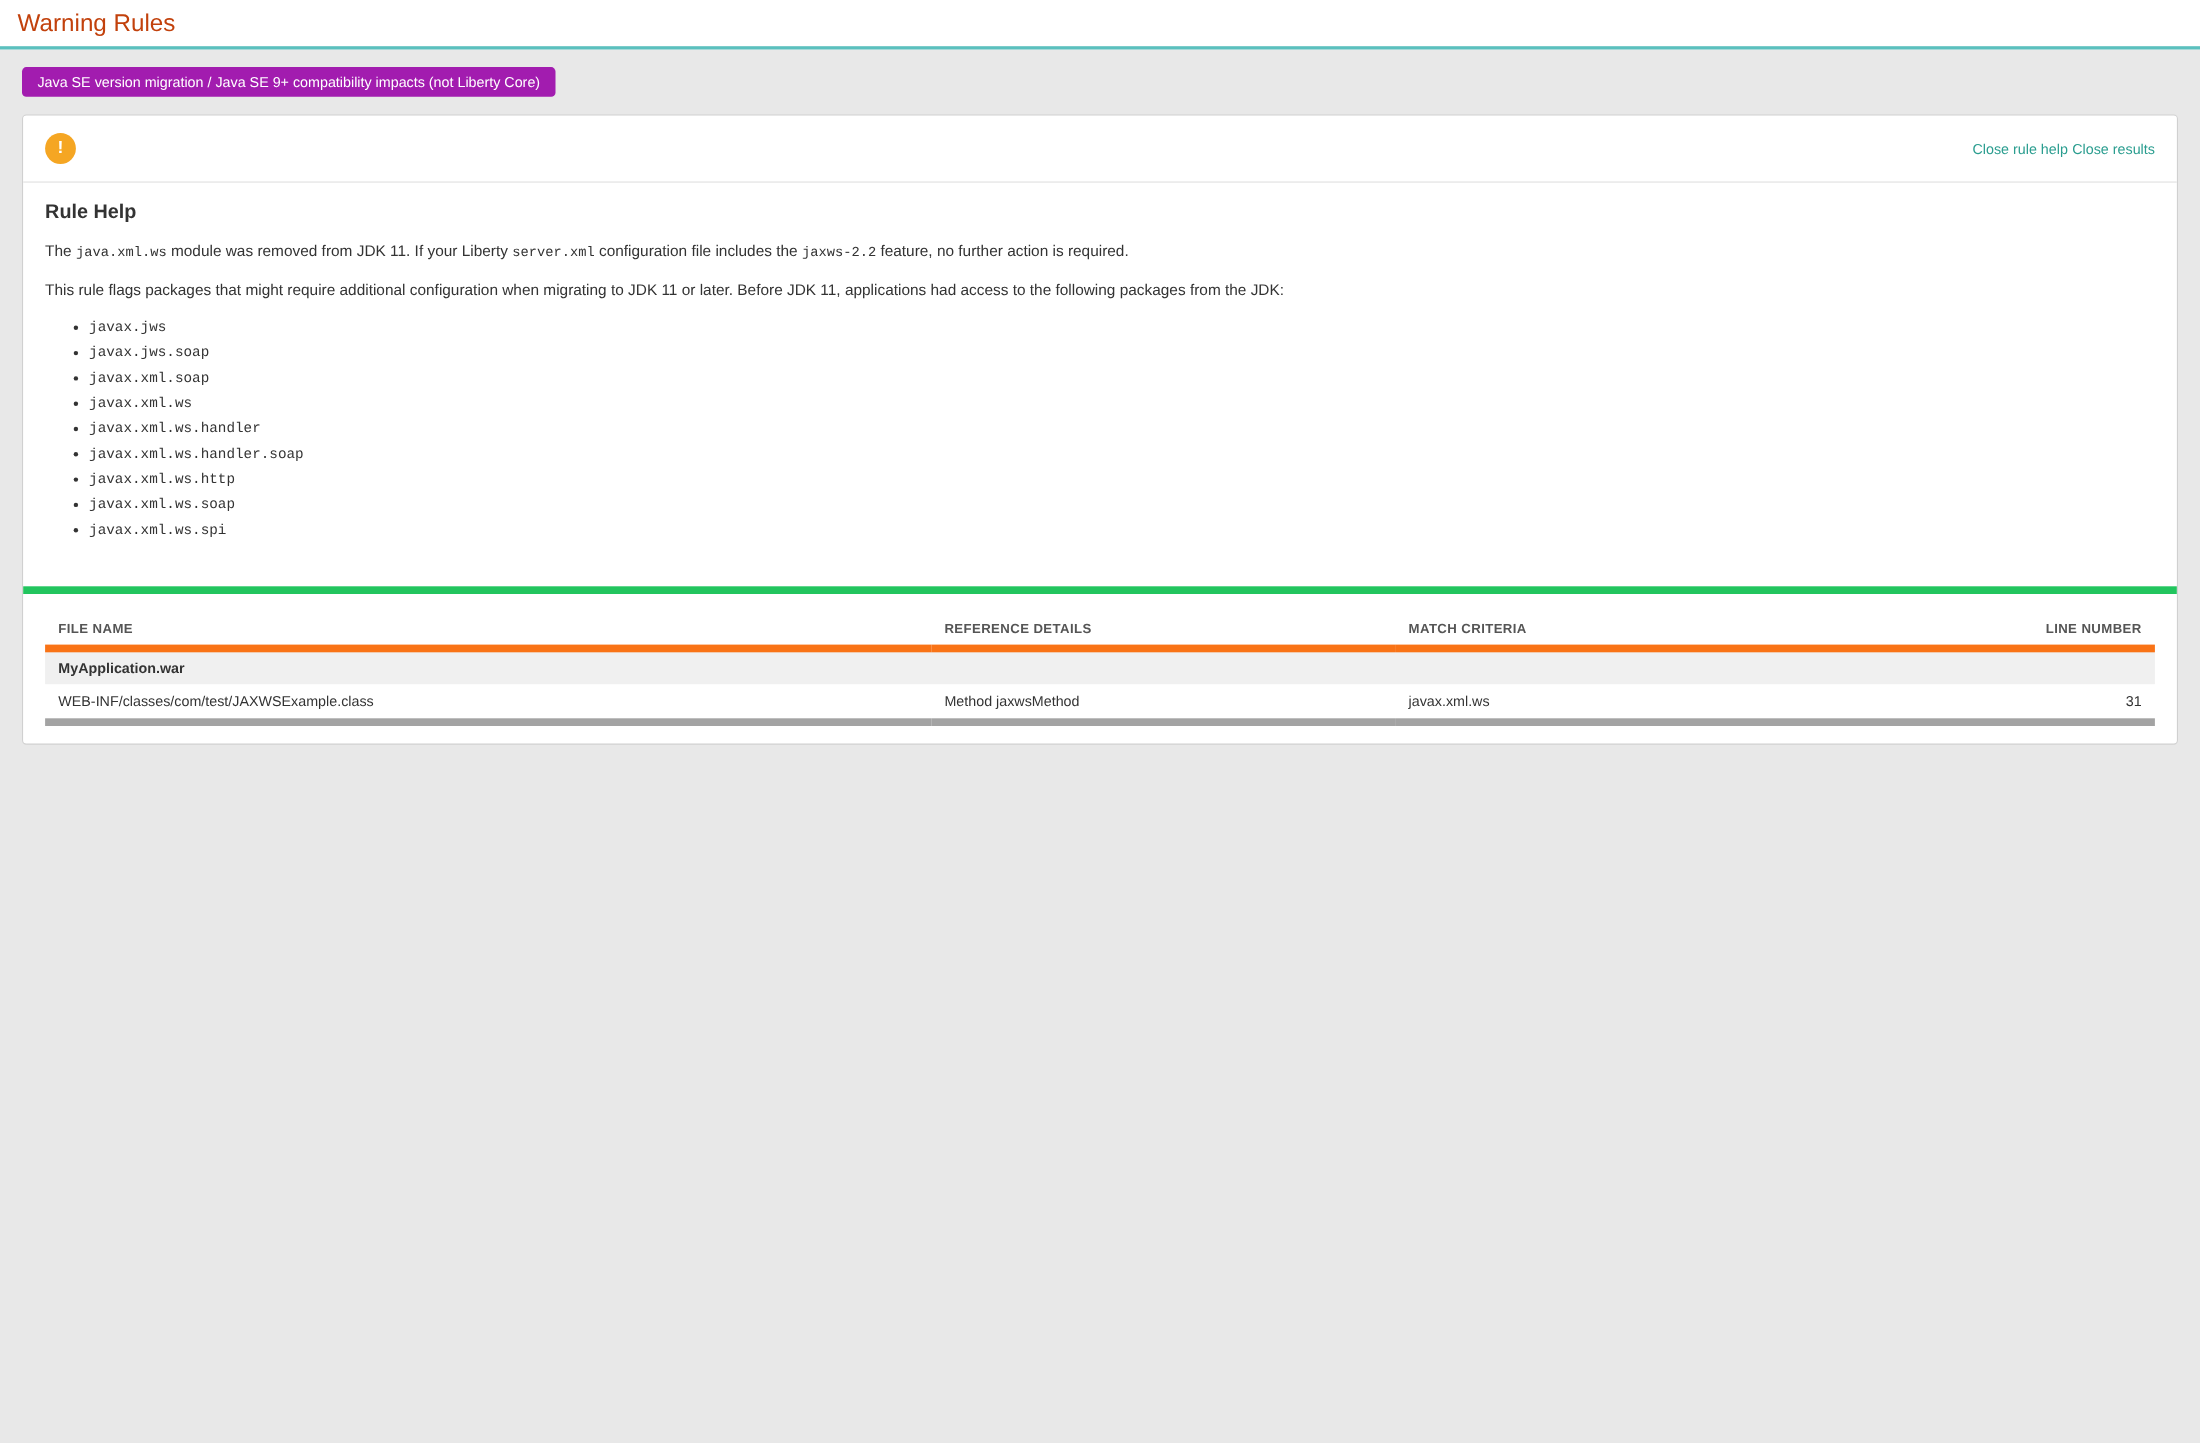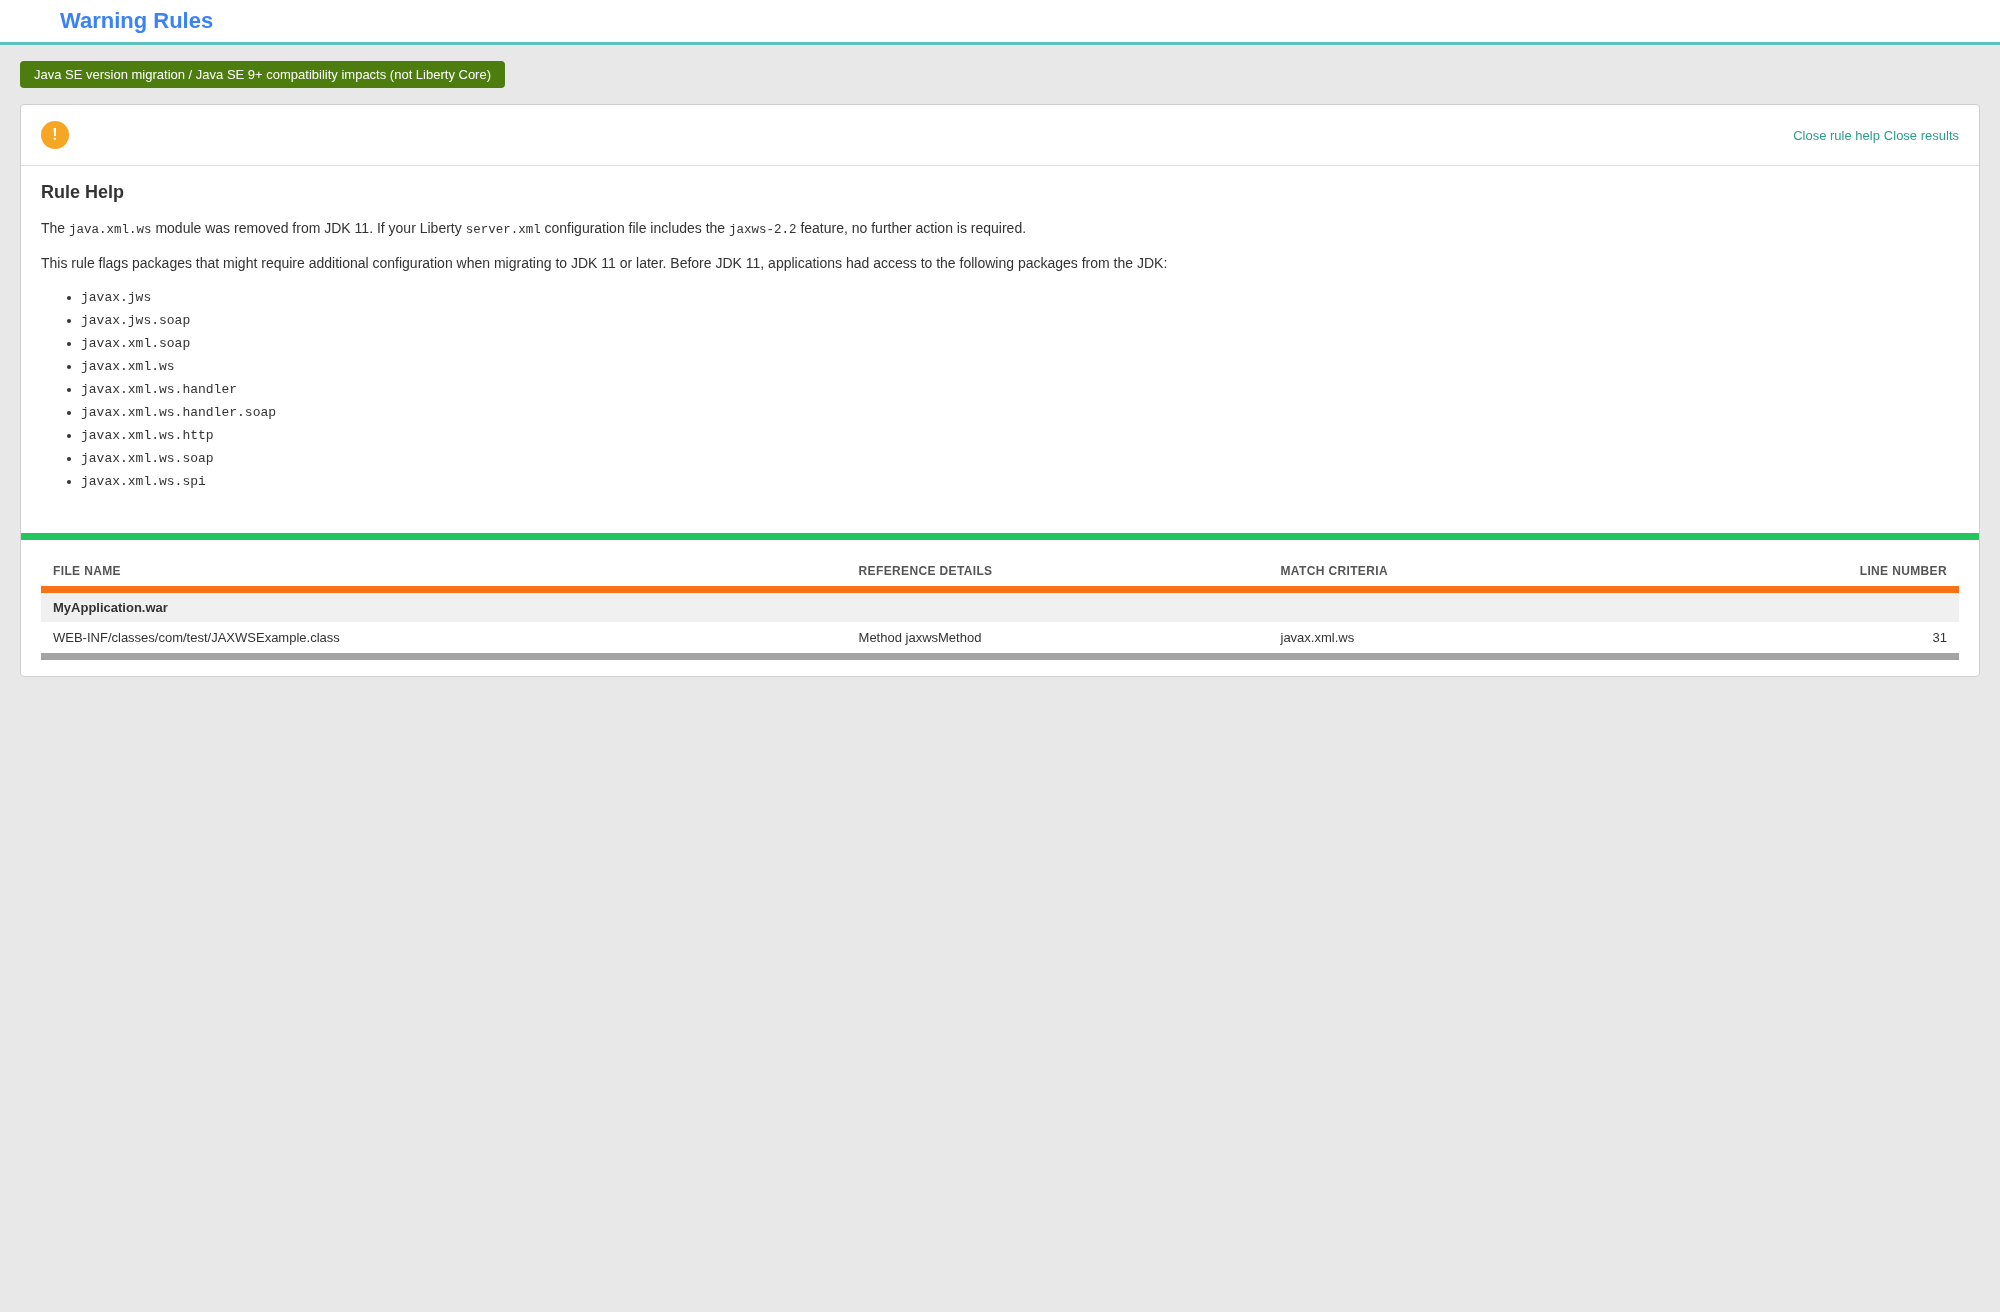--- a/index.html
+++ b/index.html
@@ -13,31 +13,30 @@
       background: #e8e8e8;
       min-height: 100vh;
       padding: 0;
     }
     .header-bar {
       background: #fff;
       border-bottom: 3px solid #5bc0be;
       padding: 8px 16px;
     }
     .header-title {
-      color: #3b82f6;
+      color: #c2410c;
       font-size: 22px;
-      font-weight: bold;
-      margin-left: 44px;
+      font-weight: normal;
     }
     .content-area {
       padding: 16px 20px;
     }
     .breadcrumb-badge {
       display: inline-block;
-      background: #4d7c0f;
+      background: #a21caf;
       color: #fff;
       padding: 6px 14px;
       border-radius: 4px;
       font-size: 13px;
       margin-bottom: 16px;
     }
     .rule-card {
       background: #fff;
       border: 1px solid #d0d0d0;
       border-radius: 4px;

